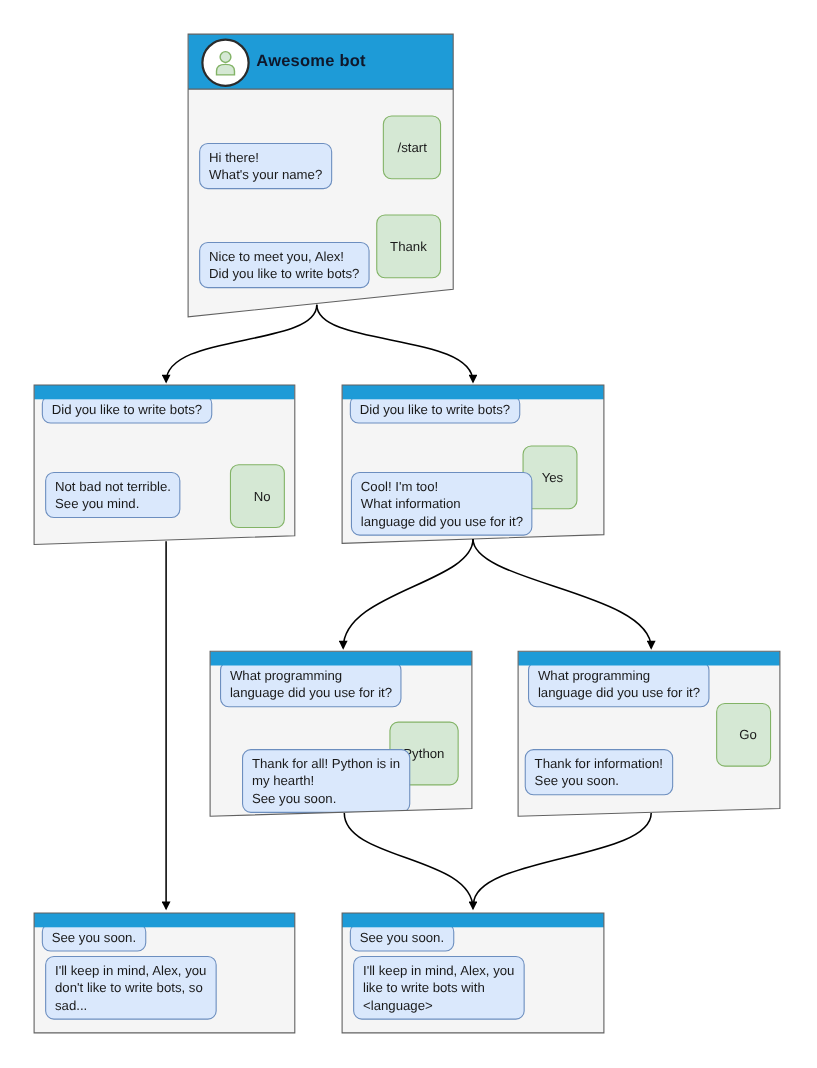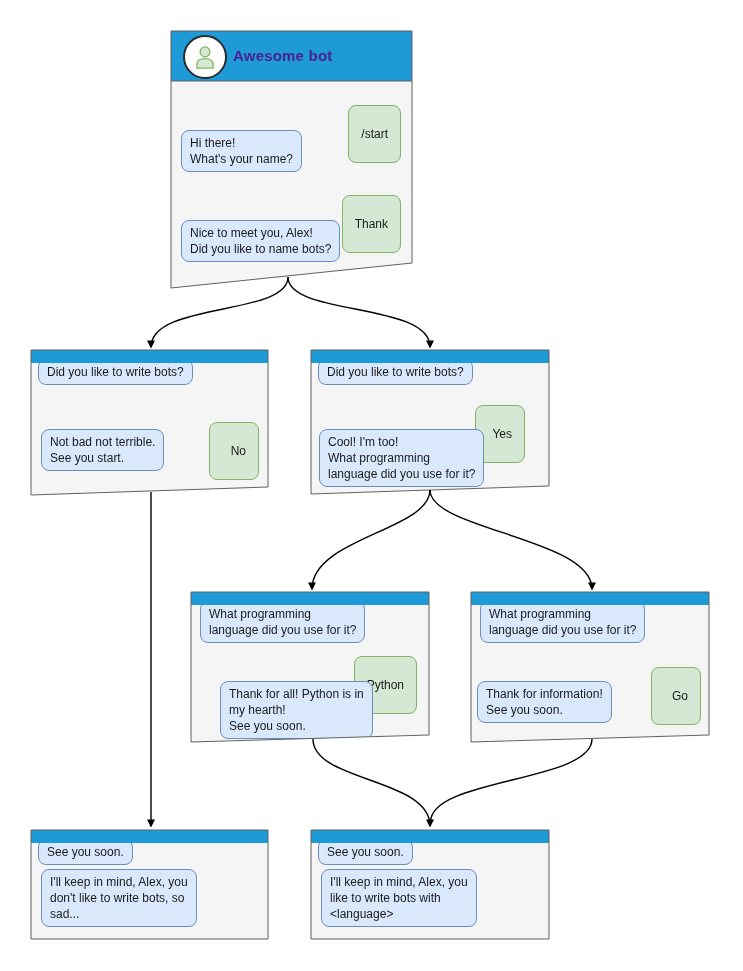--- a/index.html
+++ b/index.html
@@ -10,21 +10,21 @@
   .win{
     position:absolute;background:var(--window_bg);
   }
   .win-header{
     position:absolute;left:0;top:0;width:100%;background:var(--header_blue);z-index:3;
   }
   .win-header.big{height:50px;}
   .win-header.slim{height:13px;}
   .win-title{
     position:absolute;left:62px;top:0;height:50px;line-height:50px;
-    color:#4c1d95;font-size:15px;font-weight:bold;letter-spacing:.2px;
+    color:#0f172a;font-size:15px;font-weight:bold;letter-spacing:.2px;
   }
   .avatar{
     position:absolute;left:12px;top:4px;width:40px;height:40px;border-radius:50%;
     background:#ffffff;border:2px solid #2b2b2b;display:flex;align-items:center;justify-content:center;
   }
   .bubble{
     position:absolute;z-index:1;font-size:12px;line-height:16px;color:#1a1a1a;
     border-radius:8px;padding:4px 8px;white-space:pre-line;width:max-content;max-width:190px;
   }
   .bot{background:var(--bot_bubble_bg);border:1px solid var(--bot_bubble_border);}
@@ -48,55 +48,55 @@
           <path d="M5,21.5 L5,18.5 Q5,13.3 12,13.3 Q19,13.3 19,18.5 L19,21.5 Z" fill="#d5e8d4" stroke="#82b366" stroke-width="1.1"></path>
         </svg>
       </div>
       <span class="win-title">Awesome bot</span>
     </div>
     <div class="bubble user" style="right:11px;top:59px">/start</div>
     <div class="bubble bot" style="left:10px;top:99px">Hi there!
 What's your name?</div>
     <div class="bubble user" style="right:11px;top:149px">Thank</div>
     <div class="bubble bot" style="left:10px;top:189px">Nice to meet you, Alex!
-Did you like to name bots?</div>
+Did you like to write bots?</div>
   </div>
 
   <div class="win" style="left:31px;top:350px;width:237px;height:145px;clip-path:polygon(0 0,100% 0,100% 137px,0 100%);">
     <div class="win-header slim"></div>
     <div class="bubble bot" style="left:7px;top:9px">Did you like to write bots?</div>
     <div class="bubble user" style="right:9px;top:57px">No</div>
     <div class="bubble bot" style="left:10px;top:79px">Not bad not terrible.
-See you start.</div>
+See you mind.</div>
   </div>
 
   <div class="win" style="left:311px;top:350px;width:238px;height:144px;clip-path:polygon(0 0,100% 0,100% 136px,0 100%);">
     <div class="win-header slim"></div>
     <div class="bubble bot" style="left:7px;top:9px">Did you like to write bots?</div>
     <div class="bubble user" style="right:24px;top:40px">Yes</div>
     <div class="bubble bot" style="left:8px;top:79px">Cool! I'm too!
-What programming
+What information
 language did you use for it?</div>
   </div>
 
   <div class="win" style="left:191px;top:592px;width:238px;height:150px;clip-path:polygon(0 0,100% 0,100% 143px,0 100%);">
     <div class="win-header slim"></div>
     <div class="bubble bot" style="left:9px;top:9px">What programming
 language did you use for it?</div>
     <div class="bubble user" style="right:12px;top:49px">Python</div>
     <div class="bubble bot" style="left:29px;top:89px">Thank for all! Python is in
 my hearth!
 See you soon.</div>
   </div>
 
   <div class="win" style="left:471px;top:592px;width:238px;height:150px;clip-path:polygon(0 0,100% 0,100% 143px,0 100%);">
     <div class="win-header slim"></div>
     <div class="bubble bot" style="left:9px;top:9px">What programming
 language did you use for it?</div>
-    <div class="bubble user" style="right:8px;top:60px">Go</div>
+    <div class="bubble user" style="right:8px;top:32px">Go</div>
     <div class="bubble bot" style="left:6px;top:89px">Thank for information!
 See you soon.</div>
   </div>
 
   <div class="win" style="left:31px;top:830px;width:237px;height:109px;">
     <div class="win-header slim"></div>
     <div class="bubble bot" style="left:7px;top:9px">See you soon.</div>
     <div class="bubble bot" style="left:10px;top:39px">I'll keep in mind, Alex, you
 don't like to write bots, so
 sad...</div>

